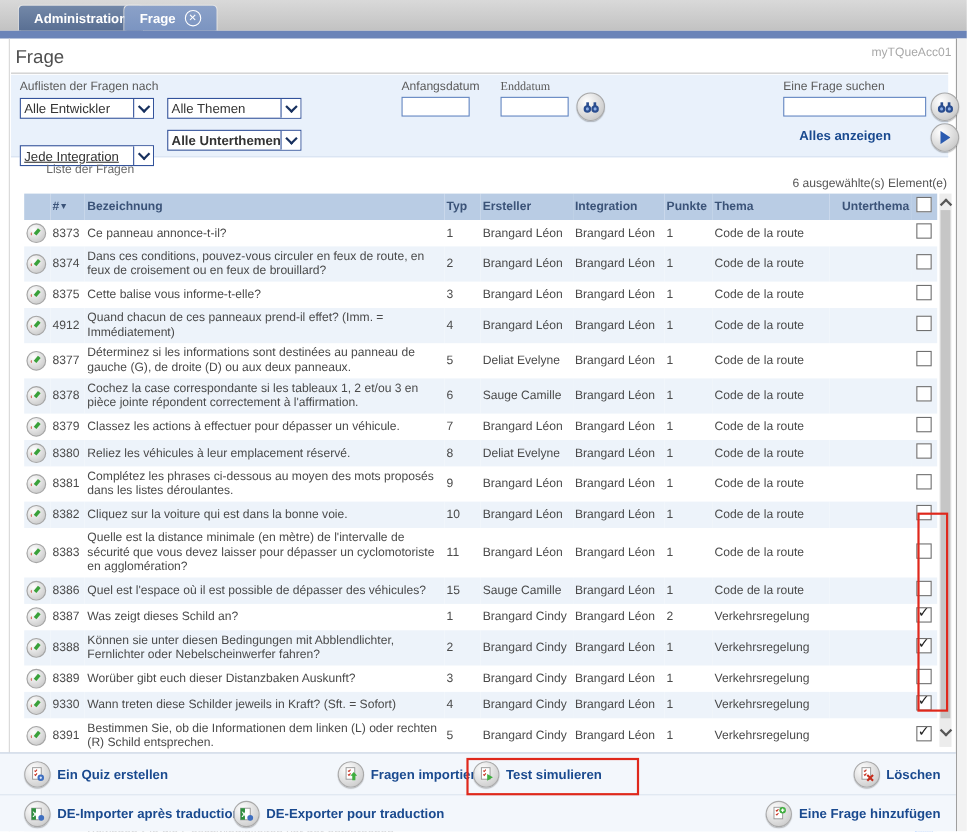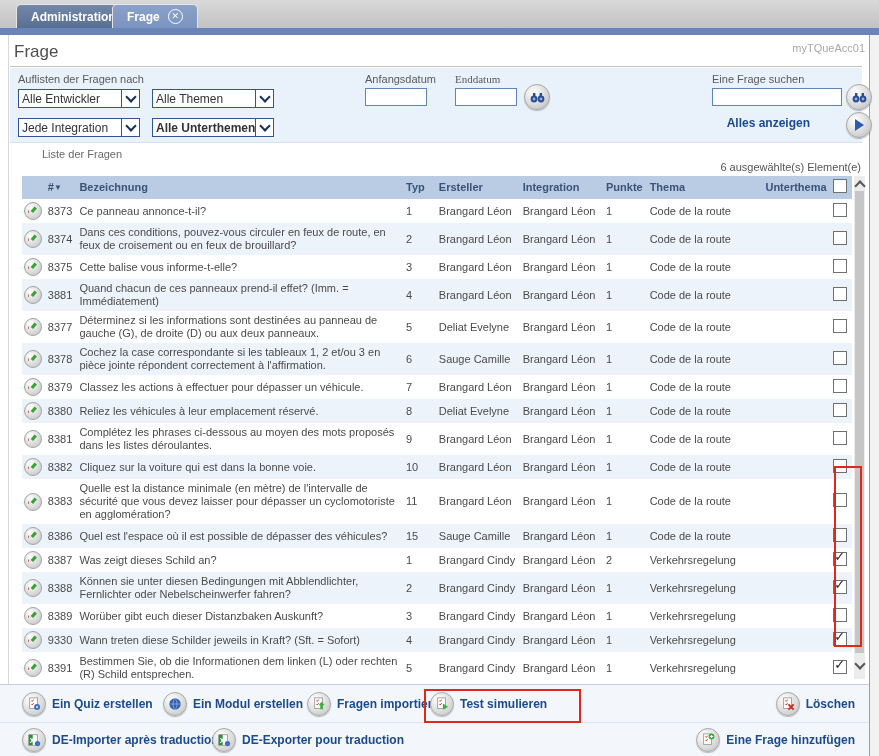--- a/index.html
+++ b/index.html
@@ -110,21 +110,21 @@
       <span class="arrowbox">
           <span class="chev"></span>
         </span>
     </div>
     <div class="dd" style="left:142px;top:21px;">
       <span class="txt">Alle Themen</span>
       <span class="arrowbox">
           <span class="chev"></span>
         </span>
     </div>
-    <div class="dd" style="left:8px;top:50px;">
+    <div class="dd" style="left:8px;top:64px;text-decoration:underline;">
       <span class="txt">Jede Integration</span>
       <span class="arrowbox">
           <span class="chev"></span>
         </span>
     </div>
     <div class="dd" style="left:142px;top:50px;font-weight:bold;">
       <span class="txt">Alle Unterthemen</span>
       <span class="arrowbox">
           <span class="chev"></span>
         </span>
@@ -242,21 +242,21 @@
     </div>
         <div class="trow alt">
       <div class="tcell c-icon">
             <span class="pencil-btn">
         <svg width="10" height="10" viewBox="0 0 10 10">
           <rect x="3.2" y="0.5" width="3.2" height="6" fill="#3aa13a" transform="rotate(40 5 5)"></rect>
           <polygon points="1.2,7.2 3.2,9.2 0.6,9.6" fill="#c83c2a" transform="rotate(40 5 5)"></polygon>
         </svg>
             </span>
       </div>
-      <div class="tcell c-id">3881</div>
+      <div class="tcell c-id">4912</div>
       <div class="tcell c-text">Quand chacun de ces panneaux prend-il effet? (Imm. = Immédiatement)</div>
       <div class="tcell c-typ">4</div>
       <div class="tcell c-erst">Brangard Léon</div>
       <div class="tcell c-int">Brangard Léon</div>
       <div class="tcell c-pkt">1</div>
       <div class="tcell c-thema">Code de la route</div>
       <div class="tcell c-unter"></div>
       <div class="tcell c-chk"><span class="cb"></span></div>
     </div>
         <div class="trow">
@@ -573,29 +573,20 @@
       <span class="circ">
         <svg width="14" height="14" viewBox="0 0 16 16">
             <rect x="3" y="1" width="9" height="12" fill="#fff" stroke="#999"></rect>
             <path d="M5 4l1 1 1.6-2M5 8l1 1 1.6-2" stroke="#c62f1f" stroke-width="1.1" fill="none"></path>
             <circle cx="11.5" cy="11.5" r="3.4" fill="#3f6fc0"></circle>
             <circle cx="11.5" cy="11.5" r="1.2" fill="#dce8fa"></circle>
           </svg>
       </span>
       <span>Ein Quiz erstellen</span>
     </div>
-    <div class="tbtn" style="left:163px;top:7px;">
-      <span class="circ">
-        <svg width="14" height="14" viewBox="0 0 16 16">
-            <circle cx="8" cy="8" r="6.5" fill="#2f5fae"></circle>
-            <path d="M2.5 8h11M8 1.5c-3 3-3 10 0 13M8 1.5c3 3 3 10 0 13" stroke="#9ab6e4" stroke-width="0.9" fill="none"></path>
-          </svg>
-      </span>
-      <span>Ein Modul erstellen</span>
-    </div>
     <div class="tbtn" style="left:307px;top:7px;">
       <span class="circ">
         <svg width="14" height="14" viewBox="0 0 16 16">
             <rect x="3" y="1" width="9" height="12" fill="#fff" stroke="#999"></rect>
             <path d="M5 4l1 1 1.6-2M5 8l1 1 1.6-2" stroke="#c62f1f" stroke-width="1.1" fill="none"></path>
             <polygon points="11,5.5 14.6,9.5 12.6,9.5 12.6,14 9.4,14 9.4,9.5 7.4,9.5" fill="#3fae3f" transform="rotate(0 11 10)"></polygon>
           </svg>
       </span>
       <span>Fragen importieren</span>
     </div>

